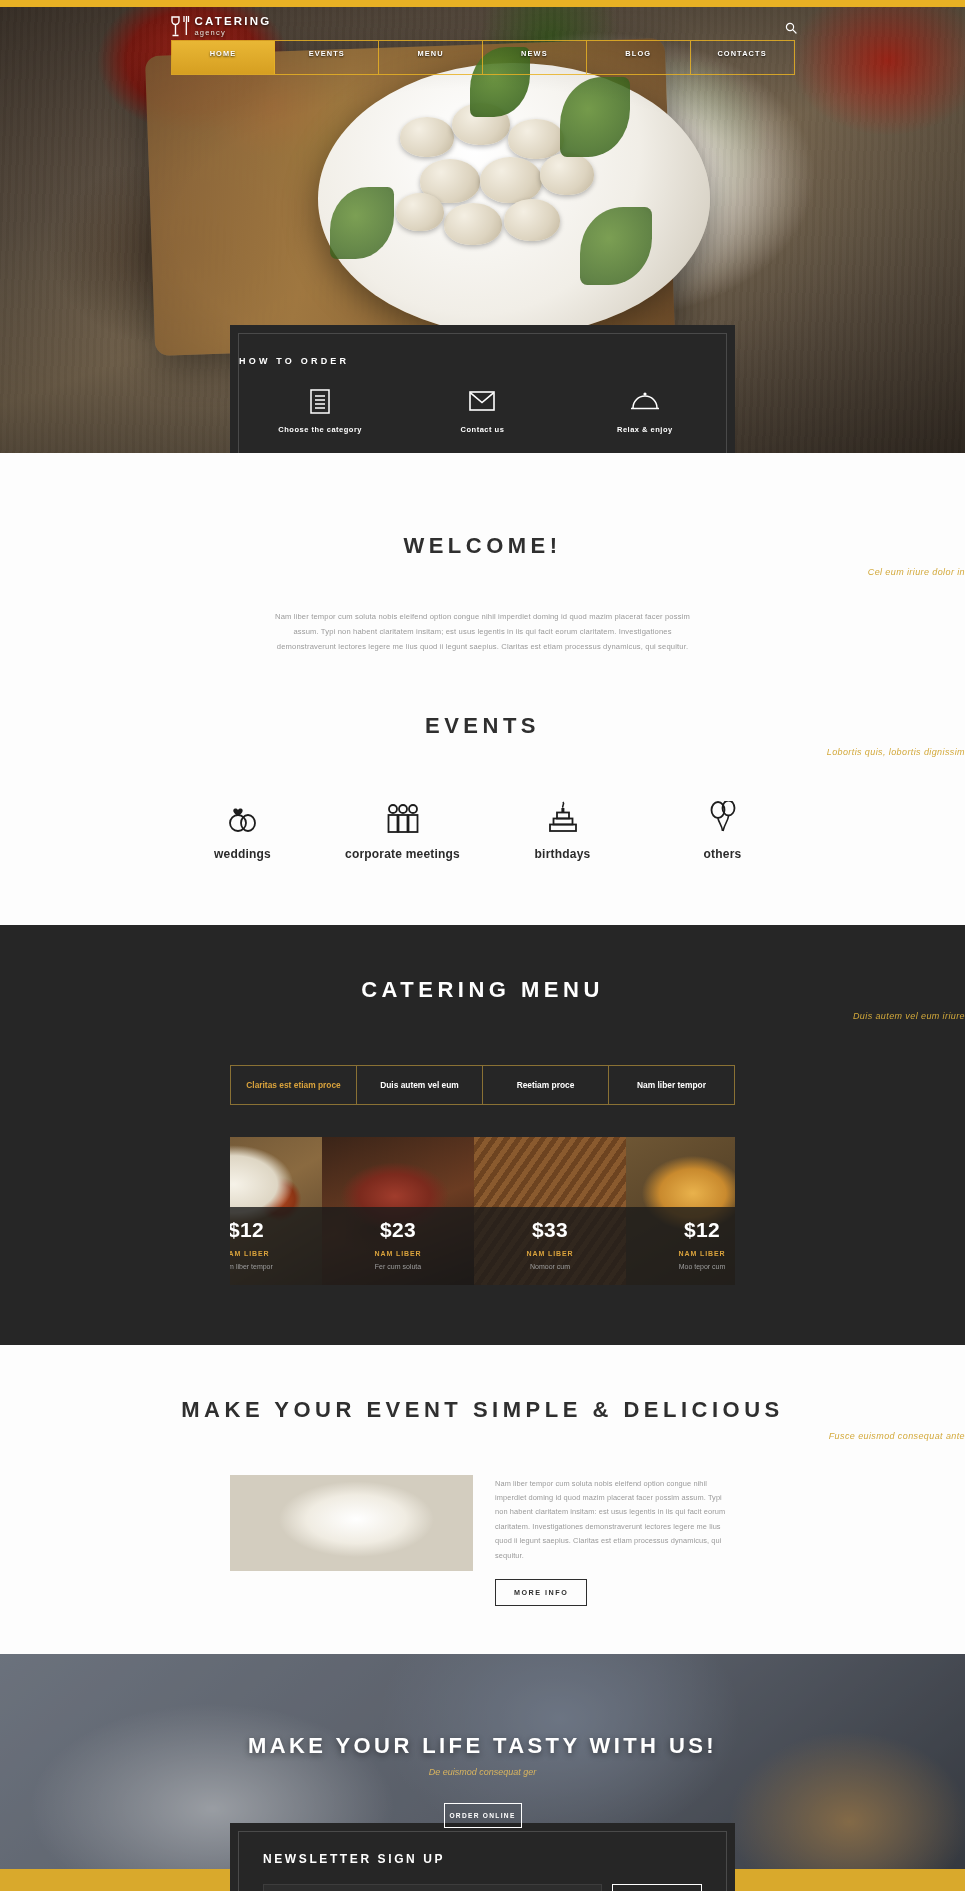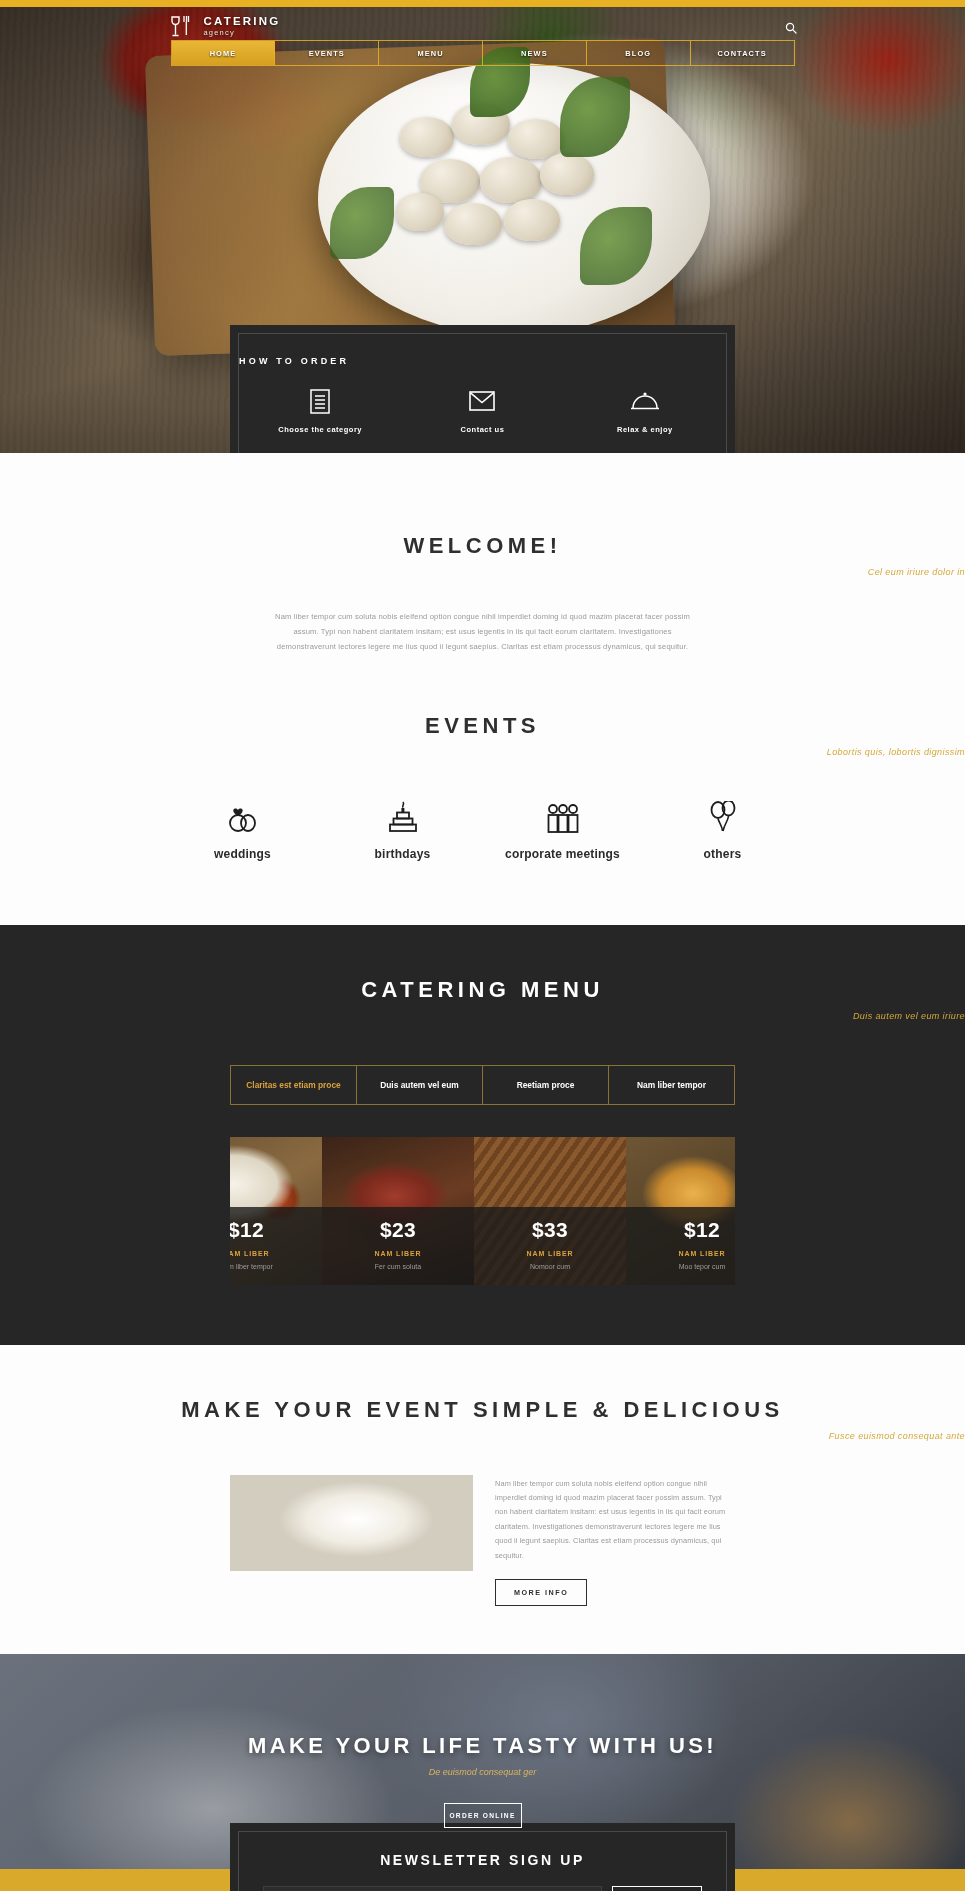--- a/index.html
+++ b/index.html
@@ -79,21 +79,21 @@
   .hero-vig { position: absolute; inset: 0;
     background: radial-gradient(ellipse at center, rgba(0,0,0,0) 45%, rgba(0,0,0,.30) 100%); }
 
   
   .header {
     position: absolute; top: 7px; left: 0; right: 0;
     z-index: 20;
     height: 55px;
   }
   .header-inner { width: 640px; margin: 0 auto; position: relative; height: 100%; }
-  .logo { position: absolute; left: 8px; top: 1px; display: flex; align-items: center; gap: 14px; }
+  .logo { position: absolute; left: 8px; top: 1px; display: flex; align-items: center; gap: 5px; }
   .logo-mark { width: 19px; height: 22px; position: relative; }
   .logo-text { line-height: 1; }
   .logo-title {
     font-size: 11.5px; font-weight: bold; letter-spacing: 2.2px;
     color: #fff; text-shadow: 0 1px 3px rgba(0,0,0,.7);
   }
   .logo-sub {
     font-size: 7.5px; letter-spacing: 1.2px; color: #e6e2da;
     margin-top: 2px; text-shadow: 0 1px 3px rgba(0,0,0,.7);
   }
@@ -102,21 +102,21 @@
     width: 12px; height: 12px; cursor: pointer;
   }
   .nav {
     position: absolute; left: 8px; top: 26px;
     display: flex; width: 624px;
     border: 1px solid rgba(232,177,36,.85);
   }
   .nav-item {
     flex: 1;
     text-align: center;
-    padding: 8px 2px 7px;
+    padding: 8px 2px 16px;
     font-size: 7.4px; font-weight: bold; letter-spacing: 1.1px;
     color: #fff; cursor: pointer;
     border-right: 1px solid rgba(232,177,36,.85);
     text-shadow: 0 1px 2px rgba(0,0,0,.75);
     white-space: nowrap;
   }
   .nav-item:last-child { border-right: none; }
   .nav-item.active {
     background: linear-gradient(180deg, #e9b735 0%, #d69f21 100%);
     color: #fff;
@@ -258,21 +258,21 @@
   }
 
   
   .footer { position: relative; background: #d9a92c; padding: 0 0 14px; }
   .news-wrap { position: relative; top: -46px; margin-bottom: -32px; display: flex; justify-content: center; }
   .news {
     width: 505px; background: #262626; padding: 8px;
   }
   .news-inner { border: 1px solid #4a4a4a; padding: 20px 24px 22px; }
   .news-title {
-    text-align: center; color: #fff; font-size: 14px; font-weight: bold;
+    text-align: left; color: #fff; font-size: 12px; font-weight: bold;
     letter-spacing: 2.6px; margin-bottom: 18px;
   }
   .news-form { display: flex; gap: 10px; }
   .news-input {
     flex: 1; background: #2d2d2d; border: 1px solid #3d3d3d;
     padding: 8px 12px; color: #ffffff;
     font-size: 6.8px; font-weight: bold; letter-spacing: 1.6px;
     font-family: "Liberation Sans", sans-serif;
   }
   .news-input::placeholder { color: #ffffff; opacity: 1; }
@@ -395,42 +395,42 @@
           <svg width="34" height="30" viewBox="0 0 34 30">
             <circle cx="12" cy="20" r="8" fill="none" stroke="#1d1d1d" stroke-width="1.8"></circle>
             <ellipse cx="22" cy="20" rx="7" ry="8" fill="none" stroke="#1d1d1d" stroke-width="1.8"></ellipse>
             <path d="M12 7 c-2.2 -3 -6 -0.8 -4.2 2.2 C9 11.4 12 13 12 13 s3 -1.6 4.2 -3.8 C18 6.2 14.2 4 12 7 z" fill="#1d1d1d"></path>
           </svg>
         </div>
         <div class="event-label">weddings</div>
       </div>
       <div class="event-item">
         <div class="event-icon">
-          <svg width="28" height="32" viewBox="0 0 28 32">
-            <path d="M14 1 c2 2.6 -1.4 3.4 0 5.6" fill="none" stroke="#1d1d1d" stroke-width="1.6"></path>
-            <rect x="12.4" y="7" width="3" height="4" fill="#1d1d1d"></rect>
-            <rect x="8" y="11.5" width="12" height="6" fill="none" stroke="#1d1d1d" stroke-width="1.8"></rect>
-            <rect x="4.5" y="17.5" width="19" height="6" fill="none" stroke="#1d1d1d" stroke-width="1.8"></rect>
-            <rect x="1" y="23.5" width="26" height="6.5" fill="none" stroke="#1d1d1d" stroke-width="1.8"></rect>
-          </svg>
-        </div>
-        <div class="event-label">birthdays</div>
-      </div>
-      <div class="event-item">
-        <div class="event-icon">
           <svg width="34" height="30" viewBox="0 0 34 30">
             <circle cx="7" cy="6" r="4" fill="none" stroke="#1d1d1d" stroke-width="1.8"></circle>
             <circle cx="17" cy="6" r="4" fill="none" stroke="#1d1d1d" stroke-width="1.8"></circle>
             <circle cx="27" cy="6" r="4" fill="none" stroke="#1d1d1d" stroke-width="1.8"></circle>
             <rect x="2.5" y="12" width="9" height="17" fill="none" stroke="#1d1d1d" stroke-width="1.8"></rect>
             <rect x="12.5" y="12" width="9" height="17" fill="none" stroke="#1d1d1d" stroke-width="1.8"></rect>
             <rect x="22.5" y="12" width="9" height="17" fill="none" stroke="#1d1d1d" stroke-width="1.8"></rect>
           </svg>
         </div>
         <div class="event-label">corporate meetings</div>
+      </div>
+      <div class="event-item">
+        <div class="event-icon">
+          <svg width="28" height="32" viewBox="0 0 28 32">
+            <path d="M14 1 c2 2.6 -1.4 3.4 0 5.6" fill="none" stroke="#1d1d1d" stroke-width="1.6"></path>
+            <rect x="12.4" y="7" width="3" height="4" fill="#1d1d1d"></rect>
+            <rect x="8" y="11.5" width="12" height="6" fill="none" stroke="#1d1d1d" stroke-width="1.8"></rect>
+            <rect x="4.5" y="17.5" width="19" height="6" fill="none" stroke="#1d1d1d" stroke-width="1.8"></rect>
+            <rect x="1" y="23.5" width="26" height="6.5" fill="none" stroke="#1d1d1d" stroke-width="1.8"></rect>
+          </svg>
+        </div>
+        <div class="event-label">birthdays</div>
       </div>
       <div class="event-item">
         <div class="event-icon">
           <svg width="28" height="32" viewBox="0 0 28 32">
             <ellipse cx="9" cy="9" rx="6.5" ry="8" fill="none" stroke="#1d1d1d" stroke-width="1.8"></ellipse>
             <ellipse cx="19.5" cy="7" rx="6" ry="7.5" fill="none" stroke="#1d1d1d" stroke-width="1.8"></ellipse>
             <path d="M9 17.5 C10 22 13 24 13.5 30 M19.5 15 C19 20 15.5 23 14 30" fill="none" stroke="#1d1d1d" stroke-width="1.6"></path>
           </svg>
         </div>
         <div class="event-label">others</div>

